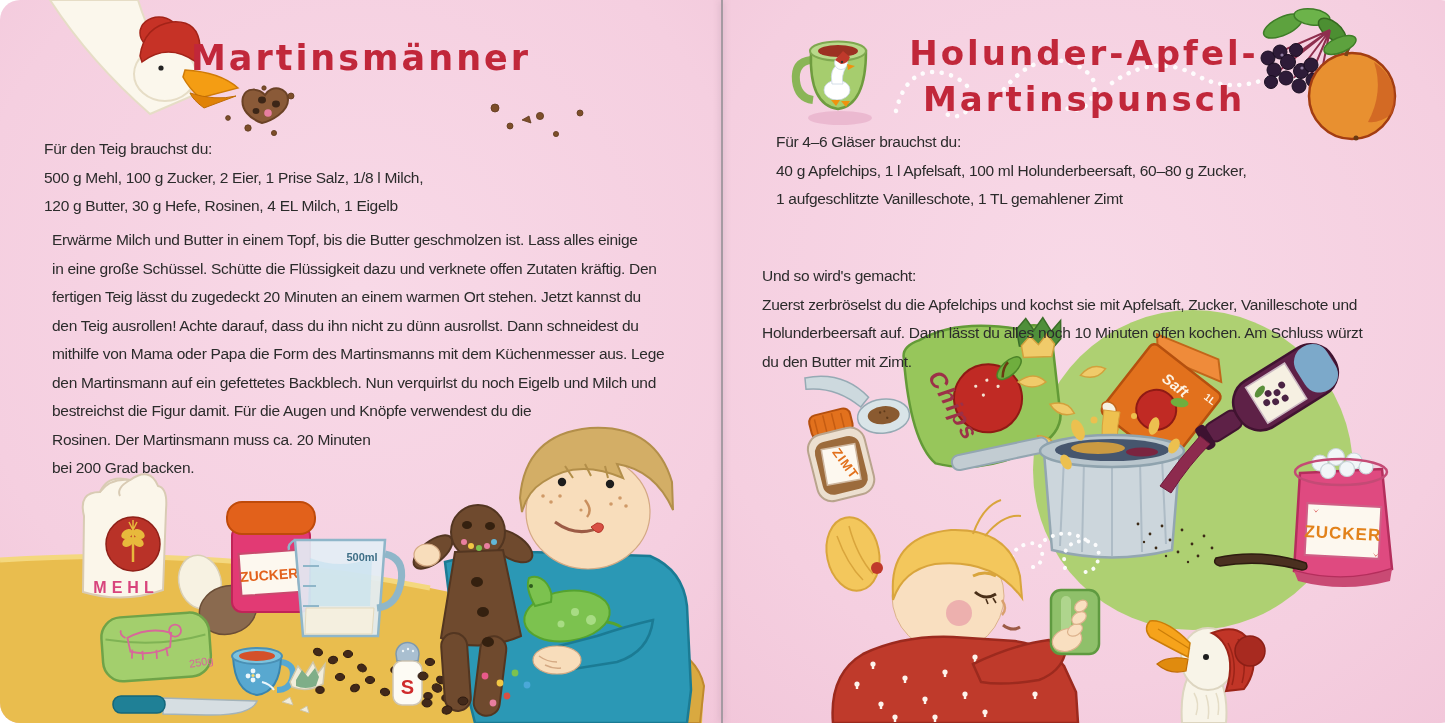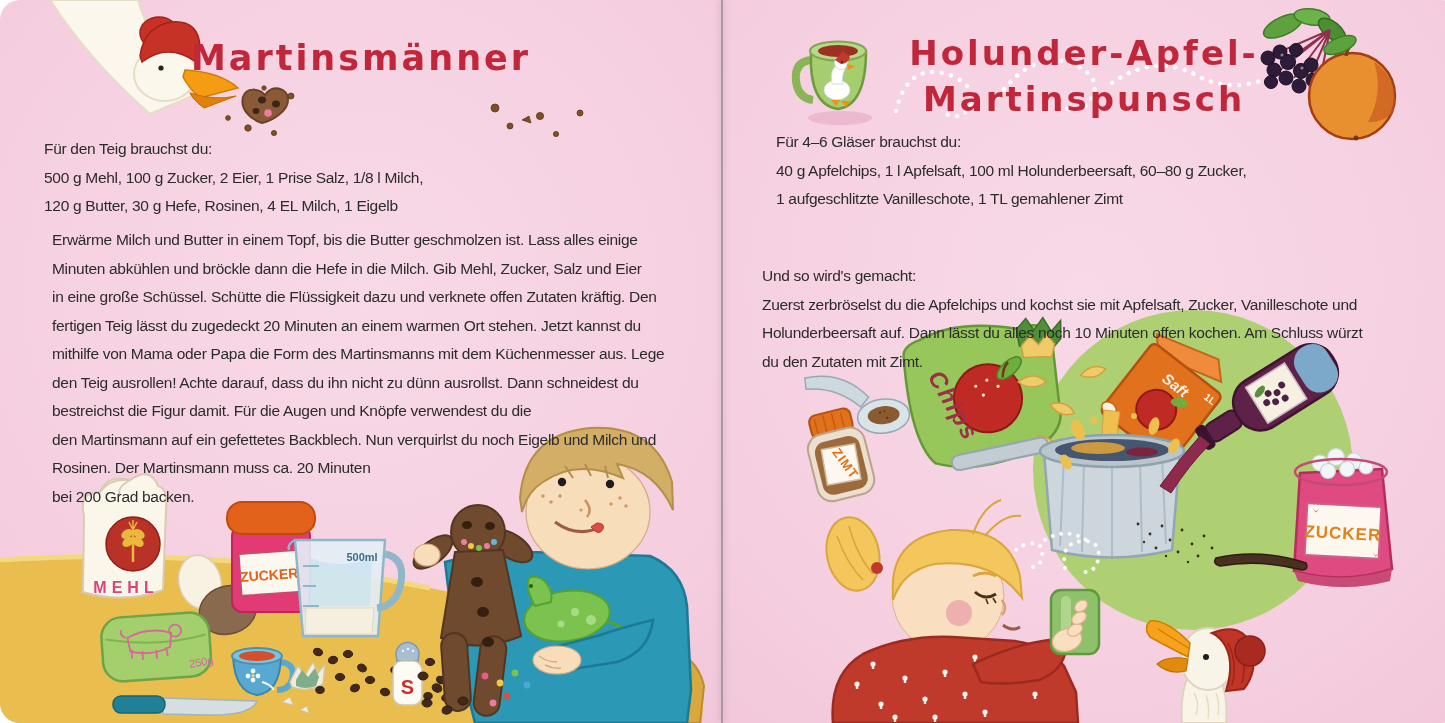--- a/index.html
+++ b/index.html
@@ -58,27 +58,26 @@
 
     <div class="title" style="top:38px;">Martinsmänner</div>
 
     <div class="txt" style="left:44px;top:135px;">
         <div>Für den Teig brauchst du:</div>
         <div>500 g Mehl, 100 g Zucker, 2 Eier, 1 Prise Salz, 1/8 l Milch,</div>
         <div>120 g Butter, 30 g Hefe, Rosinen, 4 EL Milch, 1 Eigelb</div>
       </div>
     <div class="txt" style="left:40px;top:226px;margin-left:12px;">
         <div>Erwärme Milch und Butter in einem Topf, bis die Butter geschmolzen ist. Lass alles einige</div>
-        <div>Minuten abkühlen und bröckle dann die Hefe in die Milch. Gib Mehl, Zucker, Salz und Eier</div>
         <div>in eine große Schüssel. Schütte die Flüssigkeit dazu und verknete offen Zutaten kräftig. Den</div>
         <div>fertigen Teig lässt du zugedeckt 20 Minuten an einem warmen Ort stehen. Jetzt kannst du</div>
+        <div>den Teig ausrollen! Achte darauf, dass du ihn nicht zu dünn ausrollst. Dann schneidest du</div>
         <div>mithilfe von Mama oder Papa die Form des Martinsmanns mit dem Küchenmesser aus. Lege</div>
-        <div>den Teig ausrollen! Achte darauf, dass du ihn nicht zu dünn ausrollst. Dann schneidest du</div>
+        <div>den Martinsmann auf ein gefettetes Backblech. Nun verquirlst du noch Eigelb und Milch und</div>
         <div>bestreichst die Figur damit. Für die Augen und Knöpfe verwendest du die</div>
-        <div>den Martinsmann auf ein gefettetes Backblech. Nun verquirlst du noch Eigelb und Milch und</div>
         <div>Rosinen. Der Martinsmann muss ca. 20 Minuten</div>
         <div>bei 200 Grad backen.</div>
       </div>
 
     <svg class="abs" style="left:0;top:430px;" width="722" height="293" viewBox="0 0 722 293">
       <path d="M0,130 C150,120 300,132 430,158 C520,176 600,195 660,212 Q698,226 704,256 L702,293 L0,293 Z" fill="#e9bd4e"></path>
       <path d="M0,130 C150,120 300,132 430,158" fill="none" stroke="#f4d87e" stroke-width="5"></path>
       <path d="M660,212 Q698,226 704,256 L700,293 L640,293 L640,225 Z" fill="#d9a940" stroke="#c08a2e" stroke-width="2"></path>
 
       <g>
@@ -331,21 +330,21 @@
 
     <div class="txt" style="left:53px;top:128px;">
         <div>Für 4–6 Gläser brauchst du:</div>
         <div>40 g Apfelchips, 1 l Apfelsaft, 100 ml Holunderbeersaft, 60–80 g Zucker,</div>
         <div>1 aufgeschlitzte Vanilleschote, 1 TL gemahlener Zimt</div>
       </div>
     <div class="txt" style="left:39px;top:222px;margin-top:40px;">
         <div>Und so wird's gemacht:</div>
         <div>Zuerst zerbröselst du die Apfelchips und kochst sie mit Apfelsaft, Zucker, Vanilleschote und</div>
         <div>Holunderbeersaft auf. Dann lässt du alles noch 10 Minuten offen kochen. Am Schluss würzt</div>
-        <div>du den Zutaten mit Zimt.</div>
+        <div>du den Butter mit Zimt.</div>
       </div>
 
     <svg class="abs" style="left:45px;top:312px;" width="650" height="312" viewBox="0 0 650 312">
       <circle cx="425" cy="158" r="160" fill="#aed072"></circle>
 
       <g transform="translate(38,60) rotate(10)">
         <path d="M0,6 q36,-14 66,8 l-6,11 q-28,-16 -57,-8 Z" fill="#cdd9de" stroke="#96aab4" stroke-width="1.5"></path>
         <ellipse cx="84" cy="30" rx="26" ry="17" transform="rotate(-16 84 30)" fill="#d9e4e8" stroke="#96aab4" stroke-width="1.5"></ellipse>
         <ellipse cx="84" cy="29" rx="16" ry="9" transform="rotate(-16 84 29)" fill="#8a5a30"></ellipse>
         <circle cx="80" cy="27" r="1.2" fill="#5e3a1a"></circle>

